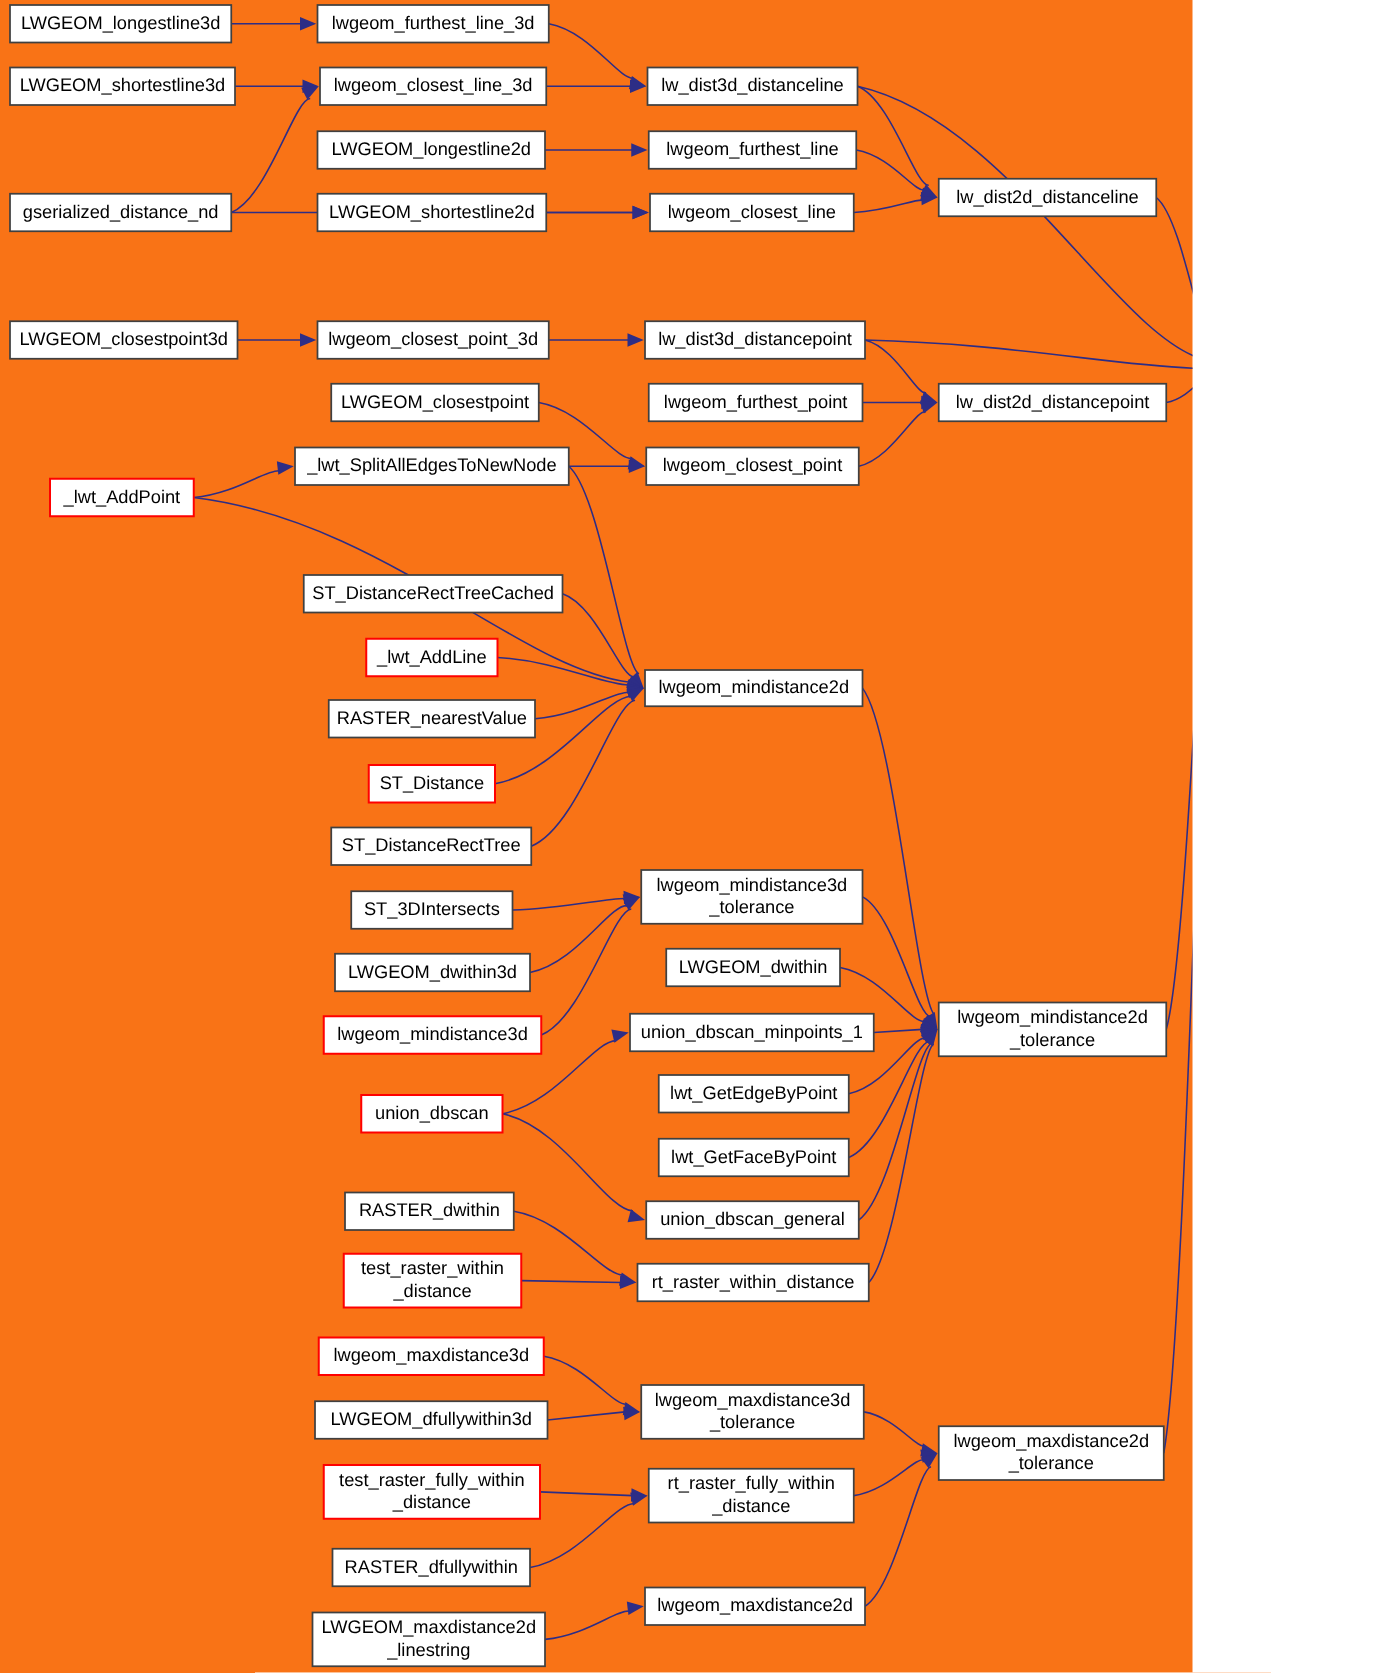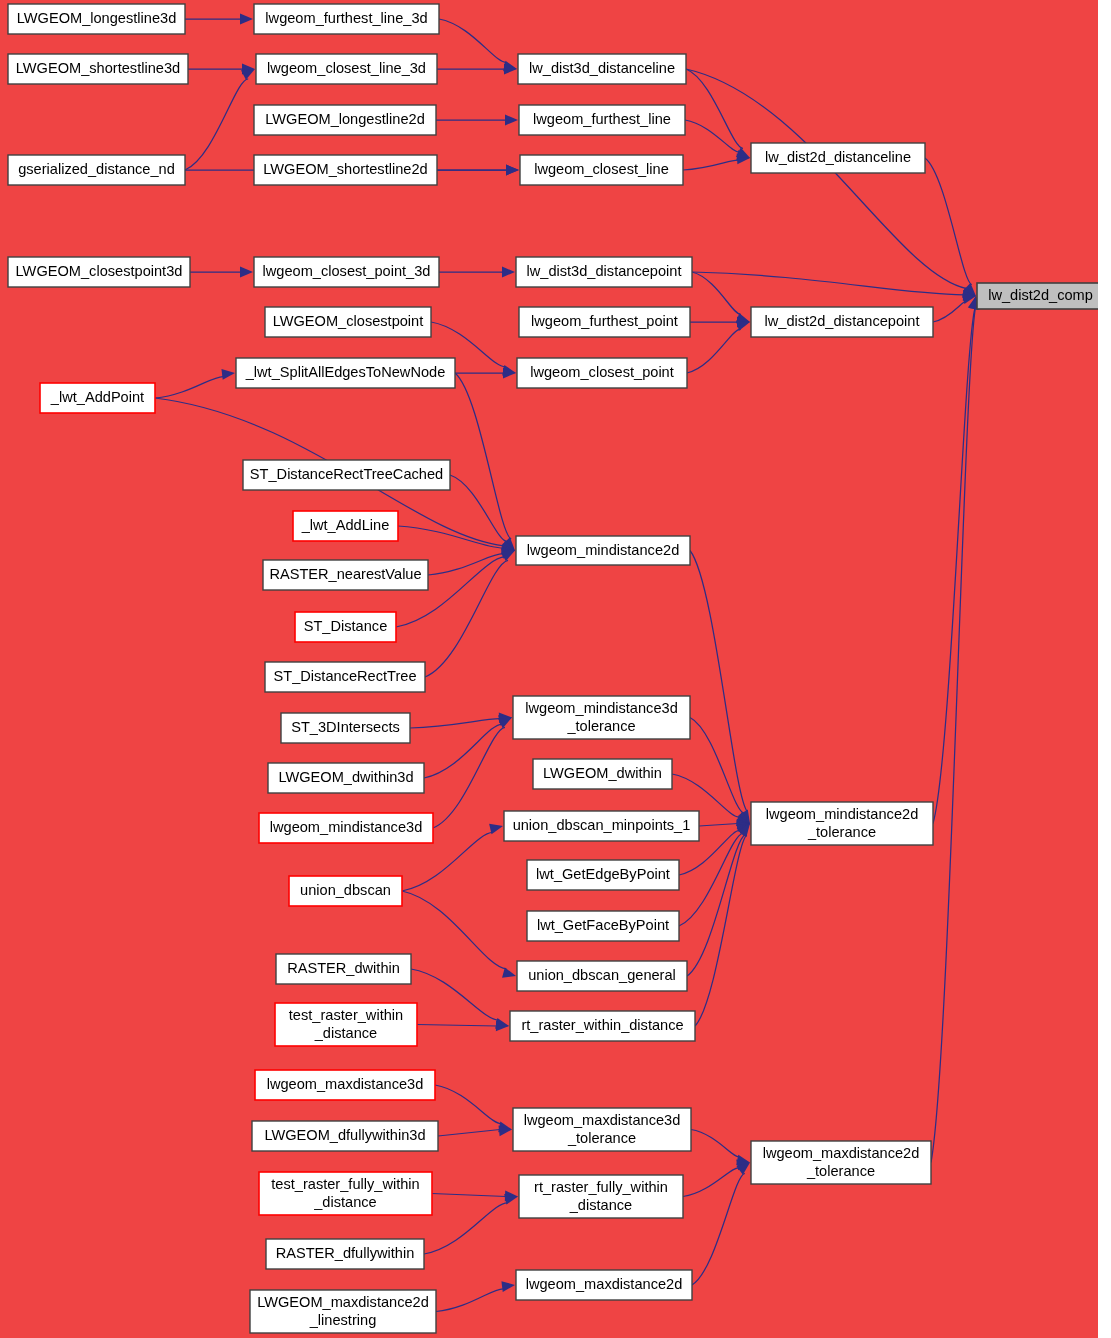--- a/index.html
+++ b/index.html
@@ -2,23 +2,23 @@
 <html><head>
 <meta charset="utf-8">
 <style>
   html, body {
     margin: 0;
     padding: 0;
     background: #ffffff;
   }
   #canvas-wrap {
     position: relative;
-    width: 1098px;
+    width: 954px;
     height: 1338px;
-    background: #ef4444;
+    background: #f97316;
     overflow: hidden;
   }
   svg#graph {
     display: block;
     width: 1111px;
     height: 1338px;
     font-family: "Liberation Sans", "DejaVu Sans", sans-serif;
   }
   .node-box {
     fill: #ffffff;

